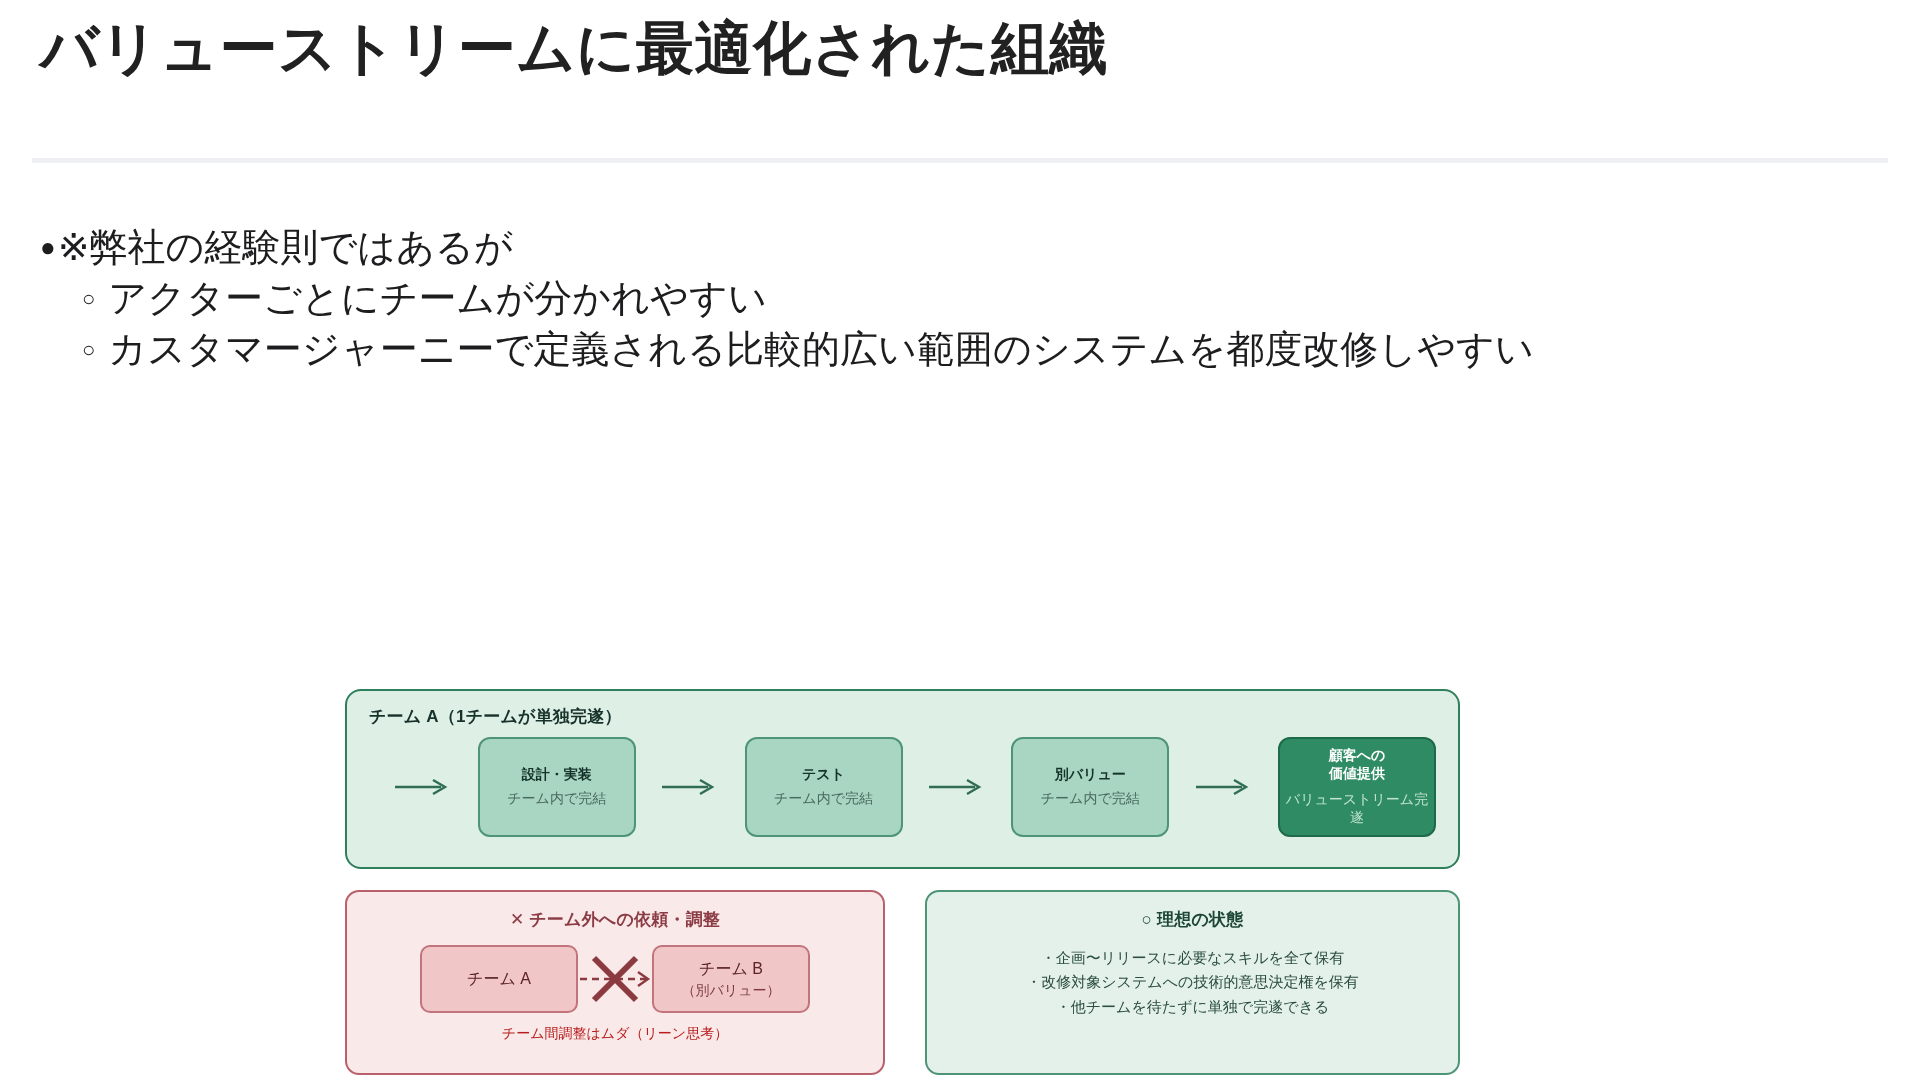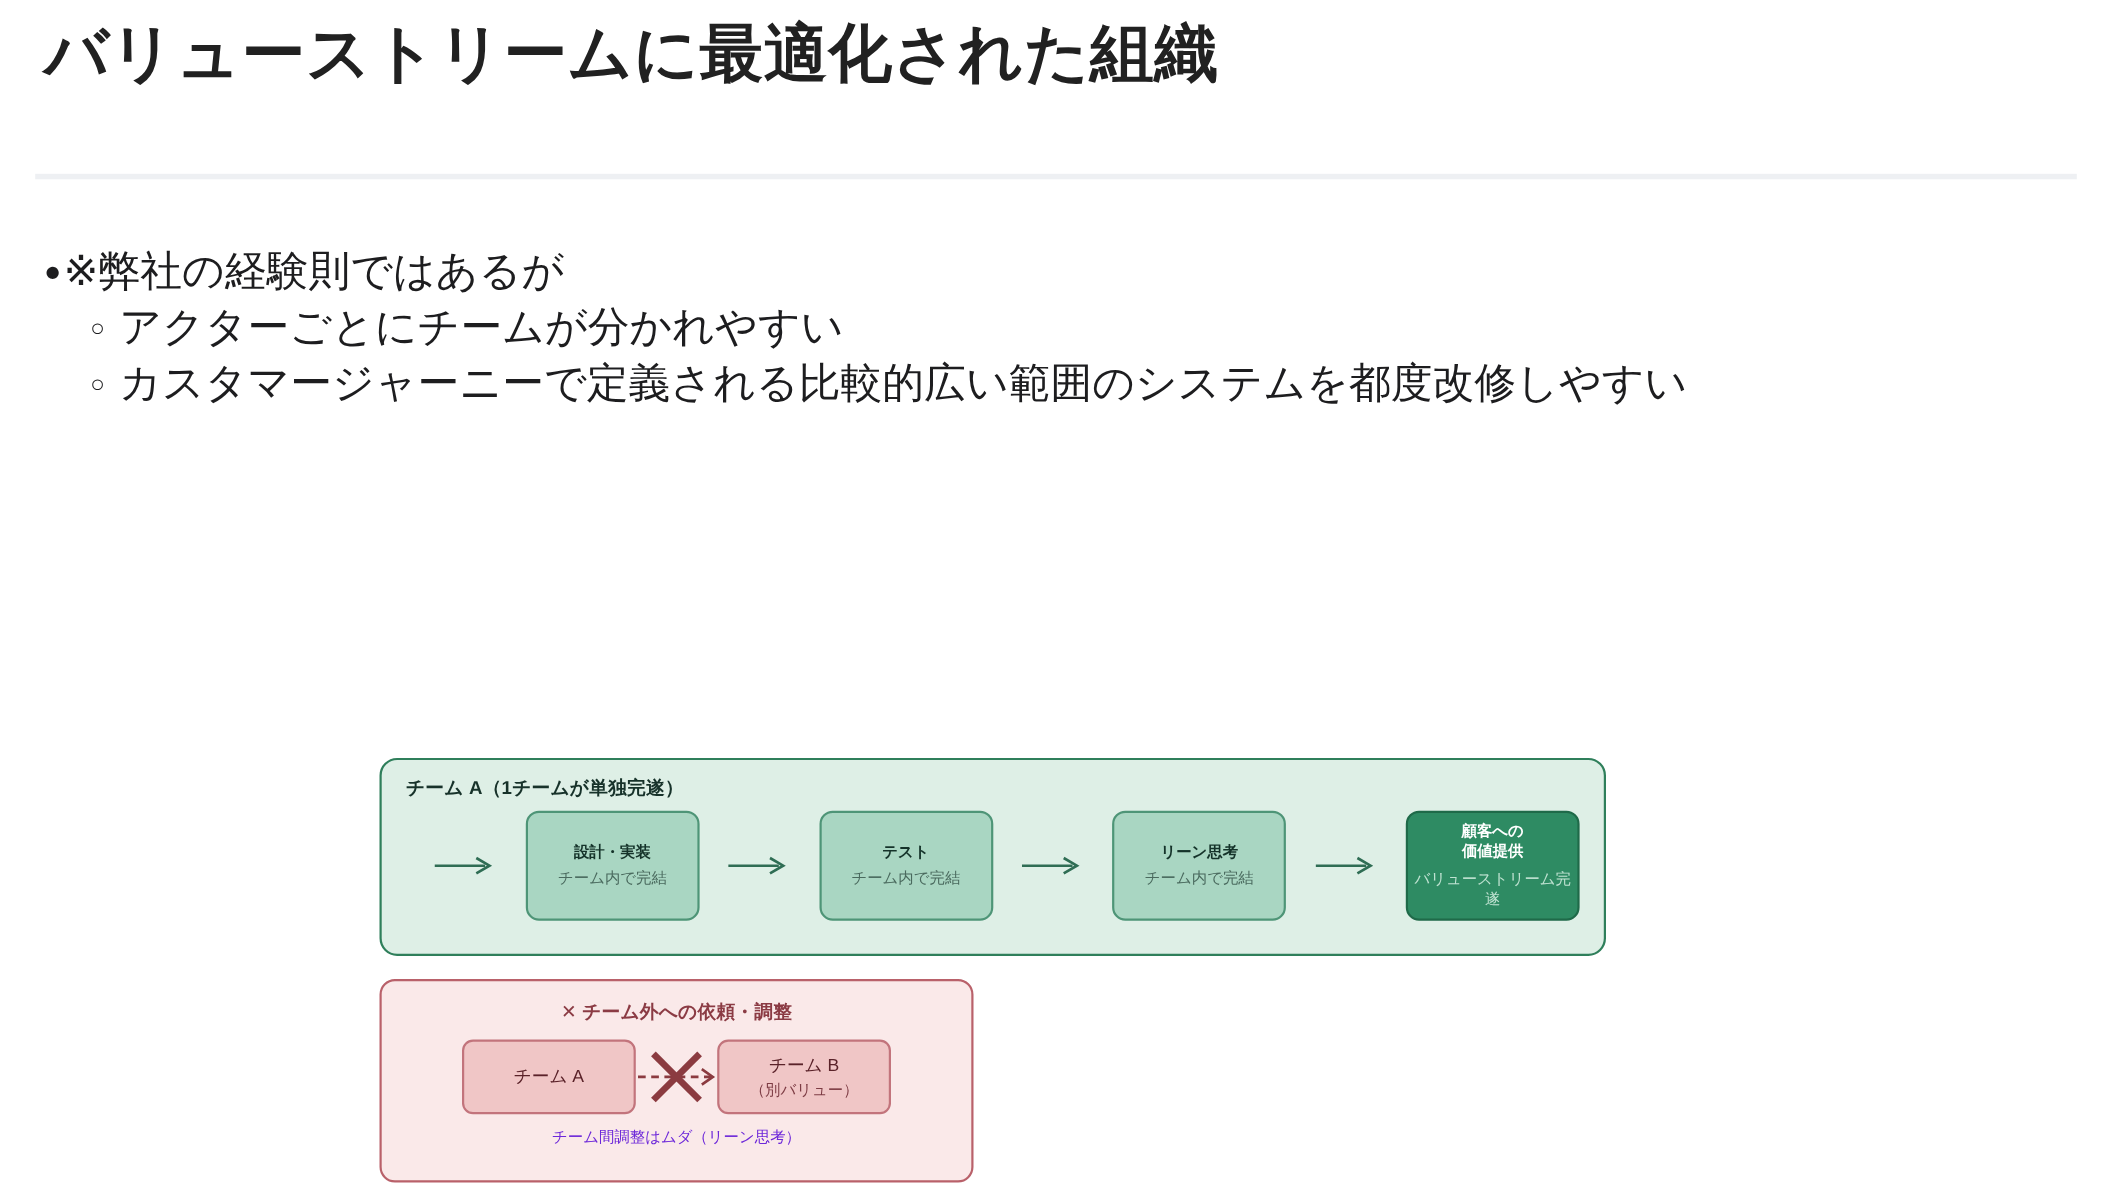--- a/index.html
+++ b/index.html
@@ -220,21 +220,21 @@
     position: relative;
     display: flex;
     align-items: center;
     justify-content: center;
   }
   .blocked-link svg { display: block; }
   .panel-foot {
     margin-top: 12px;
     text-align: center;
     font-size: 14px;
-    color: #6d28d9;
+    color: #b91c1c;
   }
   .good-lines {
     margin-top: 15px;
     text-align: center;
   }
   .good-line {
     font-size: 15px;
     color: #2c4d41;
     line-height: 1.62;
   }
@@ -292,21 +292,21 @@
       </div>
 
       <div class="arrow">
         <svg width="56" height="22" viewBox="0 0 56 22">
           <line x1="0" y1="11" x2="46" y2="11" stroke="#2f6d54" stroke-width="2.4"></line>
           <polyline points="38,4 50,11 38,18" fill="none" stroke="#2f6d54" stroke-width="2.4"></polyline>
         </svg>
       </div>
 
       <div class="step-box">
-        <div class="step-title">リーン思考</div>
+        <div class="step-title">別バリュー</div>
         <div class="step-sub">チーム内で完結</div>
       </div>
 
       <div class="arrow">
         <svg width="56" height="22" viewBox="0 0 56 22">
           <line x1="0" y1="11" x2="46" y2="11" stroke="#2f6d54" stroke-width="2.4"></line>
           <polyline points="38,4 50,11 38,18" fill="none" stroke="#2f6d54" stroke-width="2.4"></polyline>
         </svg>
       </div>
 
@@ -336,15 +336,23 @@
           </svg>
         </div>
         <div class="team-chip">
           <div class="chip-title">チーム B</div>
           <div class="chip-sub">（別バリュー）</div>
         </div>
       </div>
       <div class="panel-foot">チーム間調整はムダ（リーン思考）</div>
     </div>
 
+    <div class="panel panel-good">
+      <div class="panel-head-good">○ 理想の状態</div>
+      <div class="good-lines">
+        <div class="good-line">・企画〜リリースに必要なスキルを全て保有</div>
+        <div class="good-line">・改修対象システムへの技術的意思決定権を保有</div>
+        <div class="good-line">・他チームを待たずに単独で完遂できる</div>
+      </div>
+    </div>
 
   </div>
 </div>
 
 </body></html>

